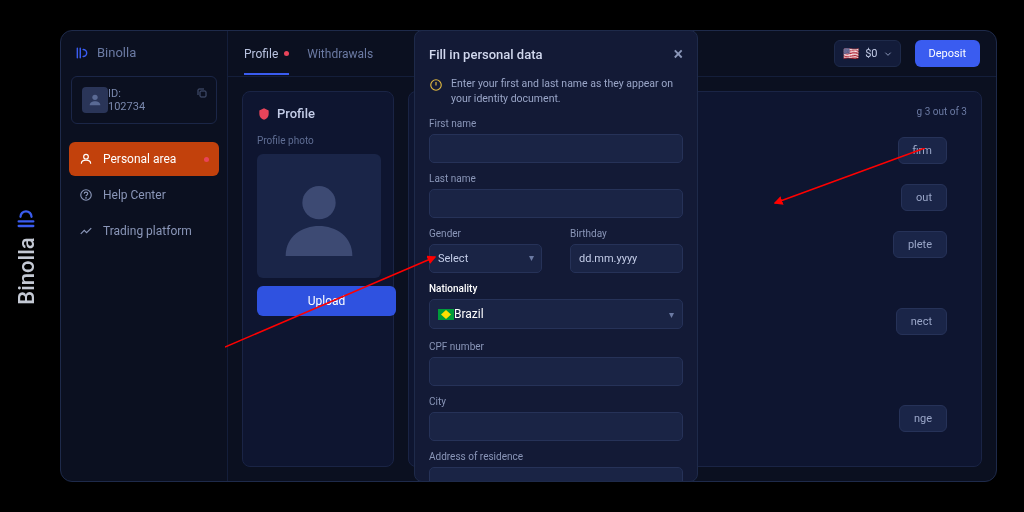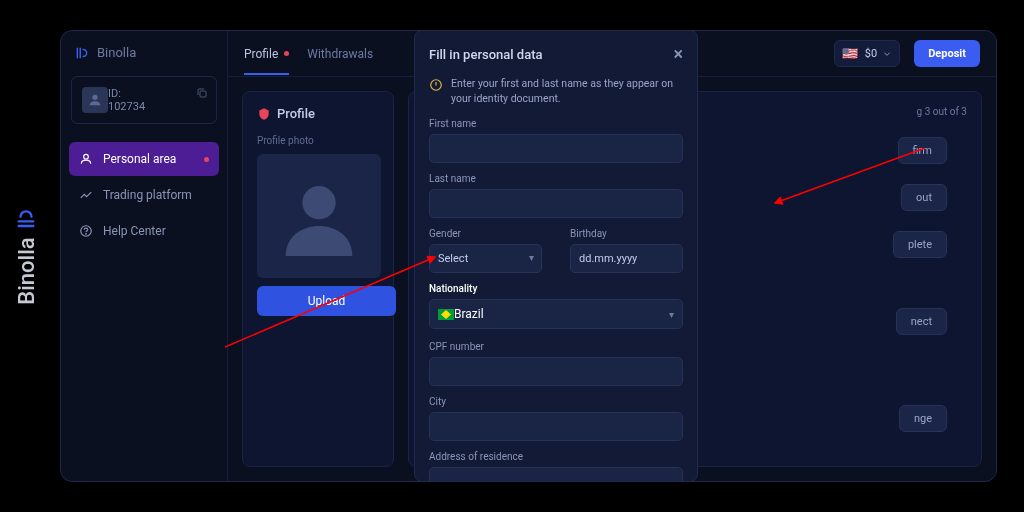--- a/index.html
+++ b/index.html
@@ -8,31 +8,31 @@
 .watermark svg{transform:rotate(90deg)}
 .app{position:absolute;left:60px;top:30px;right:27px;bottom:30px;background:#0b1020;border:1px solid #1e2a4a;border-radius:12px;display:flex;overflow:hidden}
 .sidebar{width:167px;border-right:1px solid #141e3a;display:flex;flex-direction:column;padding:14px 0}
 .brand{display:flex;align-items:center;gap:8px;padding:0 14px 16px;color:#6b7aa3;font-size:13px}
 .brand svg{width:14px;height:14px}
 .idcard{margin:0 10px 18px;border:1px solid #1b2647;border-radius:6px;padding:10px 10px;display:flex;align-items:center;color:#7a88ad;font-size:11px;position:relative}
 .idcard .av{width:26px;height:26px;background:#2a3558;border-radius:4px;display:flex;align-items:center;justify-content:center}
 .idcard .copy{position:absolute;right:8px;top:10px;color:#4a5678}
 .nav{display:flex;flex-direction:column;gap:2px;padding:0 8px}
 .navitem{display:flex;align-items:center;gap:10px;padding:10px 10px;border-radius:6px;color:#8a96b8;font-size:12px;position:relative}
-.navitem.active{background:#4c1d95;color:#fff}
+.navitem.active{background:#c2410c;color:#fff}
 .navitem .dot{position:absolute;right:10px;width:5px;height:5px;background:#e8445a;border-radius:50%}
 .main{flex:1;display:flex;flex-direction:column}
 .topbar{height:48px;display:flex;align-items:center;padding:0 16px;gap:14px;border-bottom:1px solid #141e3a}
 .tabs{display:flex;gap:18px;flex:1}
 .tab{font-size:12px;color:#6b7aa3;padding:14px 0;position:relative;display:flex;align-items:center;gap:6px}
 .tab.active{color:#b9c3e0}
 .tab.active::after{content:"";position:absolute;bottom:0;left:0;right:0;height:2px;background:#3a5cf0}
 .tab .dot{width:5px;height:5px;background:#e8445a;border-radius:50%}
 .balance{display:flex;align-items:center;gap:6px;background:#131c3a;border:1px solid #1e2a4a;border-radius:6px;padding:5px 8px;color:#c4cde8;font-size:11px}
-.deposit{background:#3a5cf0;color:#fff;font-size:11px;font-weight:700;padding:7px 14px;border-radius:6px;border:none}
+.deposit{background:#3a5cf0;color:#fff;font-size:11px;font-weight:400;padding:7px 14px;border-radius:6px;border:none}
 .content{flex:1;display:flex;gap:14px;padding:14px;position:relative}
 .card{background:#0e1530;border:1px solid #1a2445;border-radius:8px;padding:14px}
 .profilecard{width:152px}
 .profilecard h4{color:#c4cde8;font-size:13px;font-weight:500;display:flex;align-items:center;gap:6px;margin-bottom:14px}
 .photolabel{color:#5f6d93;font-size:10px;margin-bottom:8px}
 .photobox{width:124px;height:124px;background:#1a2548;border-radius:6px;display:flex;align-items:center;justify-content:center;margin-bottom:8px}
 .photobox svg{width:80px;height:80px;fill:#3d4a73}
 .uploadbtn{width:139px;background:#2f52e0;color:#fff;border:none;border-radius:6px;padding:8px 0;font-size:12px}
 .vcol{flex:1;position:relative}
 .vhead{color:#c4cde8;font-size:13px;margin-bottom:16px}
@@ -96,31 +96,31 @@
       <div class="navitem active">
         <svg width="14" height="14" viewBox="0 0 24 24" fill="none" stroke="currentColor" stroke-width="2">
             <circle cx="12" cy="8" r="4"></circle>
             <path d="M4 20c0-4 4-6 8-6s8 2 8 6"></path>
           </svg>
         <span>Personal area</span>
         <span class="dot"></span>
       </div>
       <div class="navitem">
         <svg width="14" height="14" viewBox="0 0 24 24" fill="none" stroke="currentColor" stroke-width="2">
-            <path d="M3 17l6-6 4 4 8-8"></path>
-          </svg>
-        <span>Trading platform</span>
-      </div>
-      <div class="navitem">
-        <svg width="14" height="14" viewBox="0 0 24 24" fill="none" stroke="currentColor" stroke-width="2">
             <circle cx="12" cy="12" r="9"></circle>
             <path d="M9 10a3 3 0 116 0c0 2-3 2-3 4"></path>
             <circle cx="12" cy="17" r="0.5"></circle>
           </svg>
         <span>Help Center</span>
+      </div>
+      <div class="navitem">
+        <svg width="14" height="14" viewBox="0 0 24 24" fill="none" stroke="currentColor" stroke-width="2">
+            <path d="M3 17l6-6 4 4 8-8"></path>
+          </svg>
+        <span>Trading platform</span>
       </div>
     </div>
   </div>
 
   <div class="main">
     <div class="topbar">
       <div class="tabs">
         <div class="tab active">
           <span>Profile</span>
             <span class="dot"></span>

